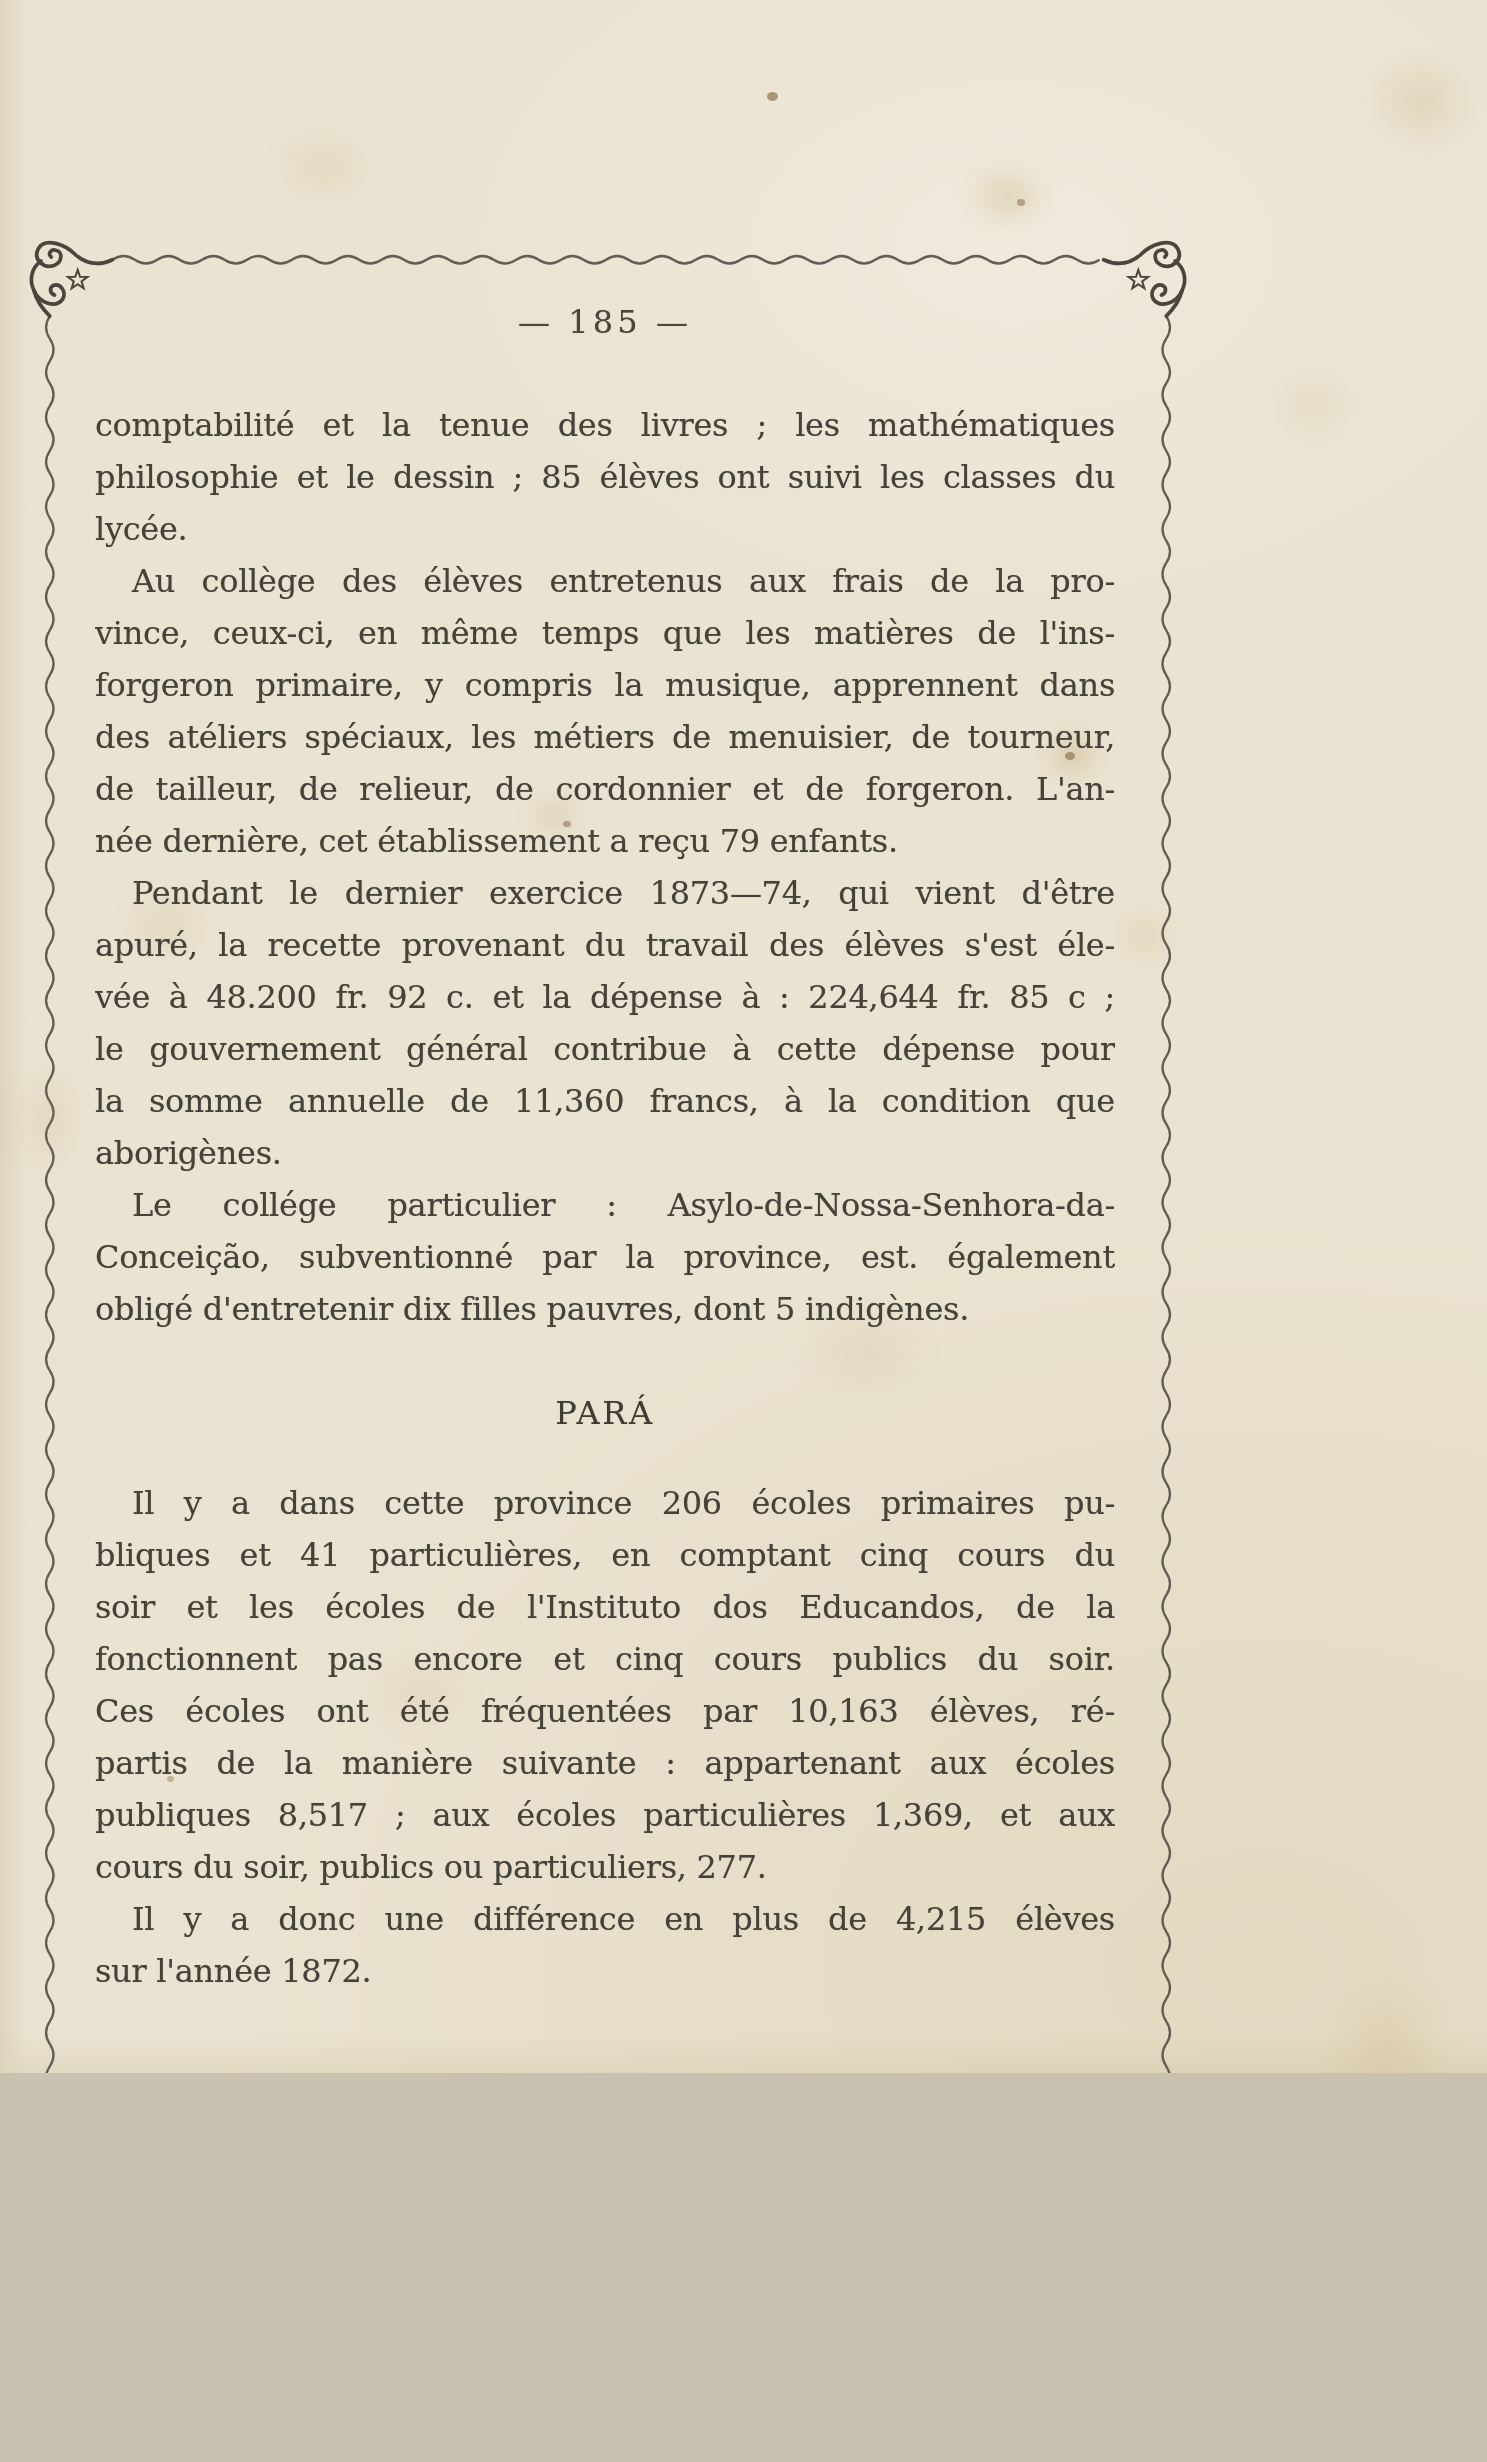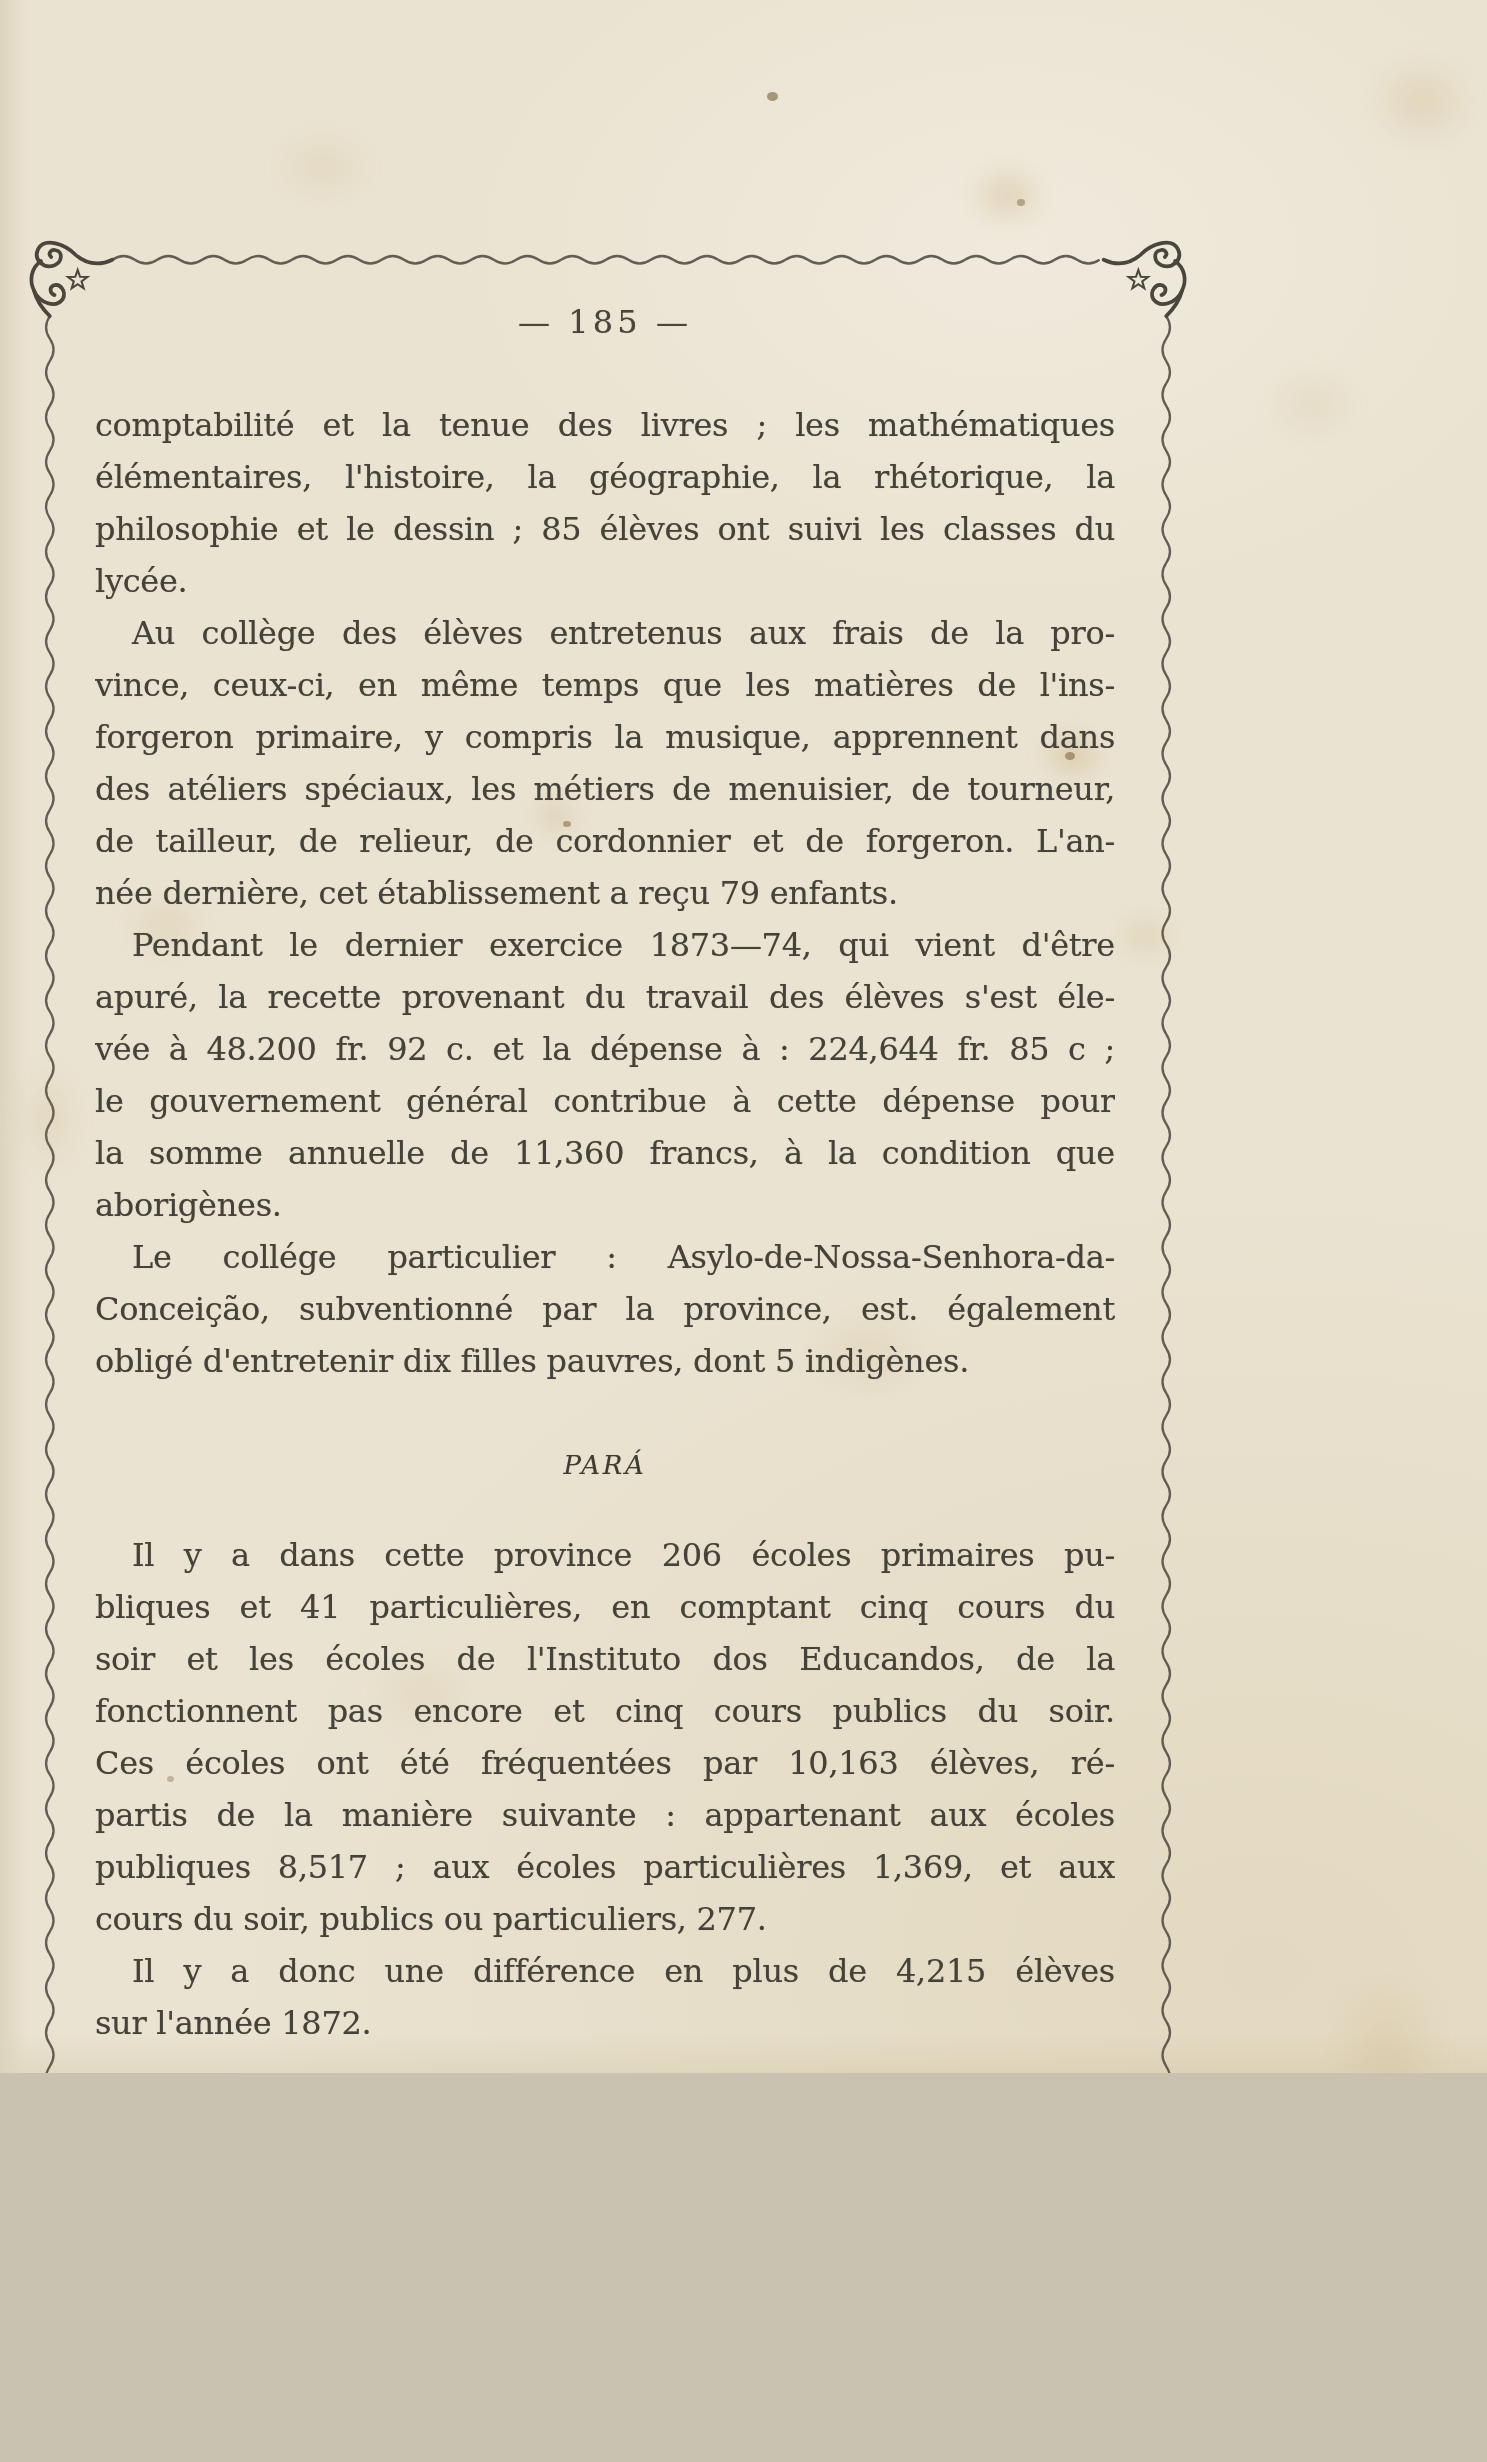--- a/index.html
+++ b/index.html
@@ -29,21 +29,21 @@
     position:absolute;left:95px;top:399px;width:1020px;
     font-size:32px;line-height:52px;letter-spacing:-0.3px;
     text-shadow:0 0 0.7px rgba(70,65,55,.45);
   }
   .para{margin:0;}
   .line{text-align:justify;text-align-last:justify;overflow:hidden;white-space:normal;height:52px;}
   .line.end{text-align:center;text-align-last:left;}
   .para.indented .line:first-child{text-indent:37px;}
   .heading{
     height:52px;line-height:52px;margin-top:52px;margin-bottom:38px;
-    text-align:center;font-size:26px;letter-spacing:2.7px;color:#3f3c34;font-style:italic;
+    text-align:center;font-size:32px;letter-spacing:2.7px;color:#3f3c34;
   }
   .signature{
     position:absolute;left:847px;top:2111px;width:61px;
     text-align:right;font-size:32px;color:#4a463d;
     text-shadow:0 0 0.7px rgba(70,65,55,.5);
     text-decoration:underline;
   }
 </style>
 </head>
 <body>
@@ -93,21 +93,20 @@
   <div class="speck" style="left:1065px;top:752px;width:9.5px;height:8.2px;background:rgba(110,85,45,.5);"></div>
   <div class="speck" style="left:604px;top:2358px;width:12.2px;height:9.5px;background:rgba(110,85,45,.4);"></div>
   <div class="speck" style="left:167px;top:1776px;width:6.8px;height:6.1px;background:rgba(122,92,51,.35);"></div>
 
   <div class="pagenum">— 185 —</div>
 
   <div class="textblock">
 
     <div class="para">
       <div class="line">comptabilité et la tenue des livres ; les mathématiques</div>
-      <div class="line">élémentaires, l'histoire, la géographie, la rhétorique, la</div>
       <div class="line">philosophie et le dessin ; 85 élèves ont suivi les classes du</div>
       <div class="line end">lycée.</div>
     </div>
 
     <div class="para indented">
       <div class="line">Au collège des élèves entretenus aux frais de la pro-</div>
       <div class="line">vince, ceux-ci, en même temps que les matières de l'ins-</div>
       <div class="line">forgeron primaire, y compris la musique, apprennent dans</div>
       <div class="line">des atéliers spéciaux, les métiers de menuisier, de tourneur,</div>
       <div class="line">de tailleur, de relieur, de cordonnier et de forgeron. L'an-</div>

